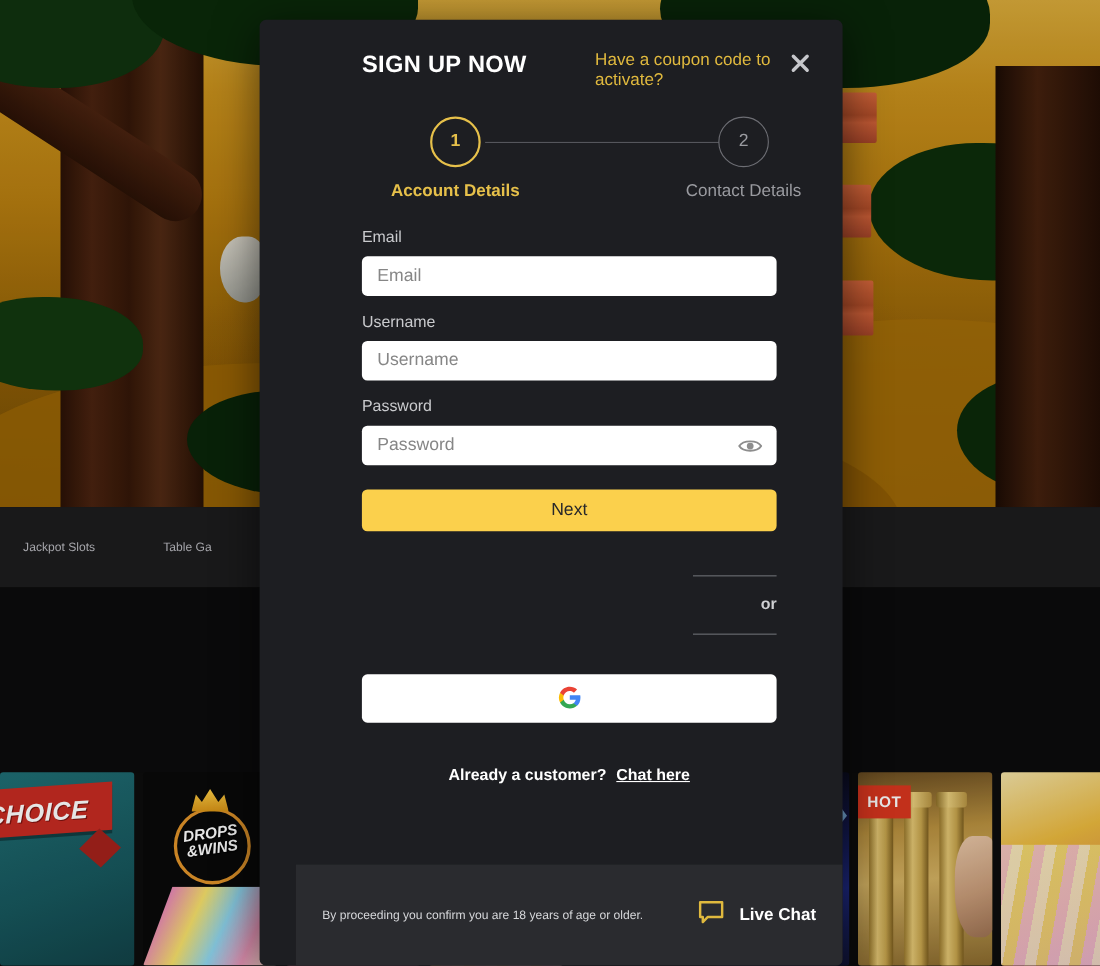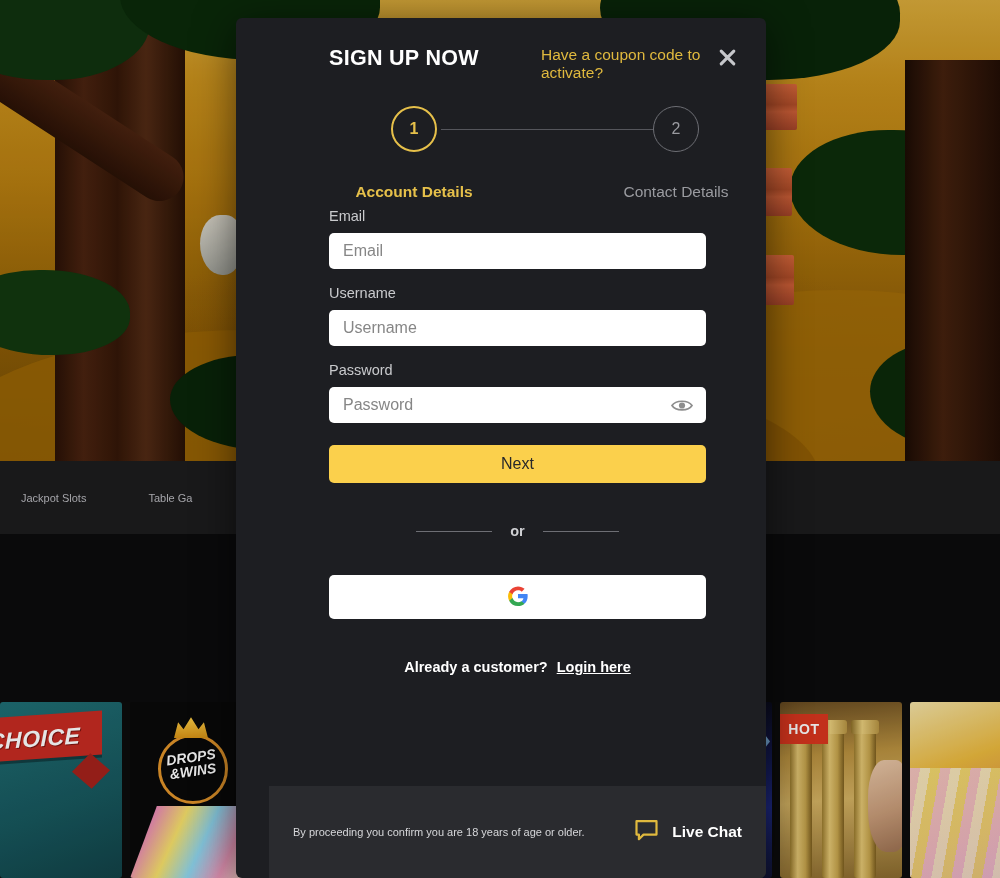--- a/index.html
+++ b/index.html
@@ -187,21 +187,21 @@
   .step { position:absolute; top:0; width:130px; text-align:center; }
   .step.s1 { left:20px; }
   .step.s2 { left:282px; }
   .step-circle {
     width:46px; height:46px; border-radius:50%; margin:0 auto;
     display:flex; align-items:center; justify-content:center;
     font-size:16px; font-weight:bold; background:#1d1e22;
   }
   .step-circle.active { border:2px solid #e6c04a; color:#e6c04a; }
   .step-circle.inactive { border:1.5px solid #6d6e74; color:#9a9ba0; font-weight:normal; }
-  .step-label { margin-top:31px; font-size:15.5px; }
+  .step-label { margin-top:13px; font-size:15.5px; }
   .step-label.active { color:#e6c04a; font-weight:bold; }
   .step-label.inactive { color:#9a9ba0; }
 
   
   .field { margin-top:16px; }
   .field:first-of-type { margin-top:0; }
   .field-label { color:#c9cacd; font-size:14.5px; margin-bottom:9px; }
   .input-wrap { position:relative; }
   .text-input {
     width:100%; height:36px; border:none; border-radius:5px;
@@ -215,21 +215,21 @@
     display:flex; align-items:center; justify-content:center;
   }
 
   .next-btn {
     width:100%; height:38px; margin-top:22px;
     background:#fbd04c; border:none; border-radius:5px;
     color:#28282a; font-size:16px; cursor:pointer;
     font-family:"Liberation Sans", sans-serif;
   }
 
-  .or-row { display:flex; align-items:center; justify-content:center; gap:18px; margin-top:40px; }
+  .or-row { display:flex; align-items:flex-end; justify-content:center; gap:18px; margin-top:40px;flex-direction:column; }
   .or-line { width:76px; height:1px; background:#6d6e74; }
   .or-text { color:#cfd0d3; font-size:14.5px; font-weight:bold; }
 
   .google-btn {
     width:100%; height:44px; margin-top:36px;
     background:#fff; border:none; border-radius:5px;
     display:flex; align-items:center; justify-content:center; gap:13px;
     cursor:pointer;
   }
   .google-label { color:#2c2c2c; font-size:17.5px; }
@@ -397,21 +397,21 @@
             <path fill="#4285F4" d="M45.1 24.5c0-1.6-.1-3.2-.4-4.7H24v8.9h11.8c-.5 2.7-2 5-4.3 6.5v5.4h7c4.1-3.8 6.6-9.3 6.6-16.1z"></path>
             <path fill="#34A853" d="M24 46c5.8 0 10.7-1.9 14.3-5.2l-7-5.4c-1.9 1.3-4.4 2.1-7.3 2.1-5.6 0-10.4-3.8-12.1-8.9H4.7v5.6C8.3 41.4 15.6 46 24 46z"></path>
             <path fill="#FBBC05" d="M11.9 28.6c-.4-1.3-.7-2.7-.7-4.1s.3-2.8.7-4.1v-5.6H4.7A22 22 0 0 0 2.3 24.5c0 3.6.9 6.9 2.4 9.8l7.2-5.7z"></path>
             <path fill="#EA4335" d="M24 11.4c3.2 0 6 1.1 8.2 3.2l6.2-6.2C34.7 5 29.8 3 24 3 15.6 3 8.3 7.6 4.7 14.8l7.2 5.6c1.7-5.1 6.5-9 12.1-9z"></path>
           </svg>
         </span>
       </button>
 
       <div class="login-row">
         <span class="login-q">Already a customer?</span>
-        <span class="login-link">Login here</span>
+        <span class="login-link">Chat here</span>
       </div>
 
     </div>
 
     <div class="modal-foot">
       <div class="age-text">By proceeding you confirm you are 18 years of age or older.</div>
       <div class="live-chat">
         <span>
           <svg width="25" height="25" viewBox="0 0 25 25" aria-hidden="true">
             <path d="M2.5 3.2 h20 v13.4 h-13 l-4.6 4.6 v-4.6 h-2.4 Z" fill="none" stroke="#e0b93e" stroke-width="2.2" stroke-linejoin="round"></path>

